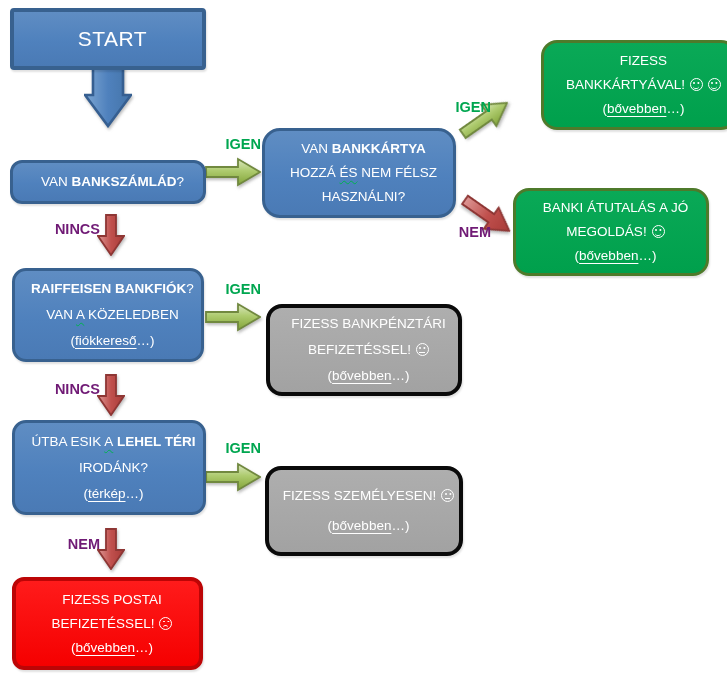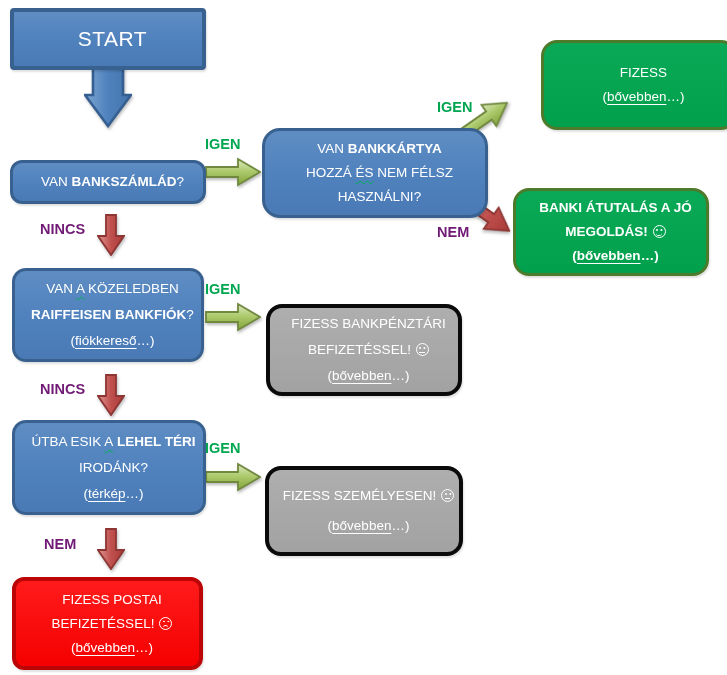--- a/index.html
+++ b/index.html
@@ -33,36 +33,36 @@
   .face::before { content:""; position:absolute; left:2.4px; top:3px; width:1.9px; height:1.9px;
           background:#fff; border-radius:50%; box-shadow:4.4px 0 0 #fff; }
   .face.smile::after { content:""; position:absolute; left:2.2px; top:4.4px; width:5.8px; height:4.2px;
           border-bottom:1.4px solid #fff; border-radius:0 0 6px 6px; }
   .face.neutral::after { content:""; position:absolute; left:2.6px; top:7.6px; width:5.2px; height:0;
           border-top:1.4px solid #fff; }
   .face.frown::after { content:""; position:absolute; left:2.2px; top:7px; width:5.8px; height:3.6px;
           border-top:1.4px solid #fff; border-radius:6px 6px 0 0; }
 
   
-  .edge-label { position:absolute; font-weight:bold; font-size:14.5px; text-align:left; z-index:3; }
+  .edge-label { position:absolute; font-weight:bold; font-size:14.5px; text-align:right; z-index:3; }
   .lbl-green { color:#00a650; }
   .lbl-red   { color:#701a75; }
 
   
   .arr { position:absolute; z-index:1; filter:drop-shadow(1.5px 2px 1.5px rgba(130,130,130,0.55)); }
 
   
   #start-box { left:10px; top:8px; width:196px; height:62px; border-width:4px; border-radius:4px;
                font-size:21px; letter-spacing:0.5px; }
   #q1 { left:10px;  top:160px; width:196px; height:44px; border-radius:12px; }
-  #q2 { left:262px; top:128px; width:226px; height:90px; border-radius:18px; }
+  #q2 { left:262px; top:128px; width:194px; height:90px; border-radius:18px; }
   #q3 { left:12px;  top:268px; width:192px; height:94px; border-radius:14px; }
   #q4 { left:12px;  top:420px; width:194px; height:95px; border-radius:14px; }
   #o1 { left:541px; top:40px;  width:196px; height:90px; border-radius:16px; }
-  #o2 { left:513px; top:188px; width:196px; height:88px; border-radius:16px;font-weight:bold; }
+  #o2 { left:513px; top:188px; width:196px; height:88px; border-radius:16px; }
   #o3 { left:266px; top:268px; width:196px; height:92px; border-radius:16px; }
   #o4 { left:265px; top:430px; width:198px; height:90px; border-radius:16px; }
   #o5 { left:12px;  top:577px; width:191px; height:93px; border-width:4px; border-radius:12px; }
   #q3 .ln, #q4 .ln, #o3 .ln { line-height:26px; }
   #o4 .ln { line-height:30px; }
 
   #arrow-start     { left:84px;  top:64px; }
   #arrow-igen1     { left:205px; top:157px; }
   #arrow-igen2     { left:205px; top:302px; }
   #arrow-igen3     { left:205px; top:462px; }
@@ -142,39 +142,40 @@
 
   <div id="lbl-nem-diag" class="edge-label lbl-red">NEM</div>
   <div id="arrow-nem-diag" class="arr">
     <svg width="56" height="30" viewBox="0 0 56 30">
       <polygon points="1,10 33,10 33,2 55,15 33,28 33,20 1,20" fill="url(#gRed)" stroke="#8e3634" stroke-width="1.8"></polygon>
     </svg>
   </div>
 
   <div id="o1" class="node green">
     <div class="ln">FIZESS</div>
+    <div class="ln"><span>BANKKÁRTYÁVAL!</span><span class="face smile"></span><span class="face smile"></span></div>
     <div class="ln lnk"><span>(</span><span class="u">bővebben</span><span>…)</span></div>
   </div>
 
   <div id="o2" class="node green">
     <div class="ln">BANKI ÁTUTALÁS A JÓ</div>
     <div class="ln"><span>MEGOLDÁS!</span><span class="face smile"></span></div>
     <div class="ln lnk"><span>(</span><span class="u">bővebben</span><span>…)</span></div>
   </div>
 
   <div id="lbl-nincs1" class="edge-label lbl-red">NINCS</div>
   <div id="arrow-nincs1" class="arr">
     <svg width="28" height="42" viewBox="0 0 28 42">
       <polygon points="9,1 19,1 19,22 27,22 14,41 1,22 9,22" fill="url(#gRed)" stroke="#8e3634" stroke-width="1.8"></polygon>
     </svg>
   </div>
 
   <div id="q3" class="node blue">
+    <div class="ln"><span class="b">RAIFFEISEN BANKFIÓK</span><span>?</span></div>
     <div class="ln"><span>VAN </span><span class="sq">A</span><span> KÖZELEDBEN</span></div>
-    <div class="ln"><span class="b">RAIFFEISEN BANKFIÓK</span><span>?</span></div>
     <div class="ln lnk"><span>(</span><span class="u">fiókkereső</span><span>…)</span></div>
   </div>
 
   <div id="lbl-igen2" class="edge-label lbl-green">IGEN</div>
   <div id="arrow-igen2" class="arr">
     <svg width="56" height="30" viewBox="0 0 56 30">
       <polygon points="1,10 33,10 33,2 55,15 33,28 33,20 1,20" fill="url(#gGreen)" stroke="#71893f" stroke-width="1.8"></polygon>
     </svg>
   </div>
 

